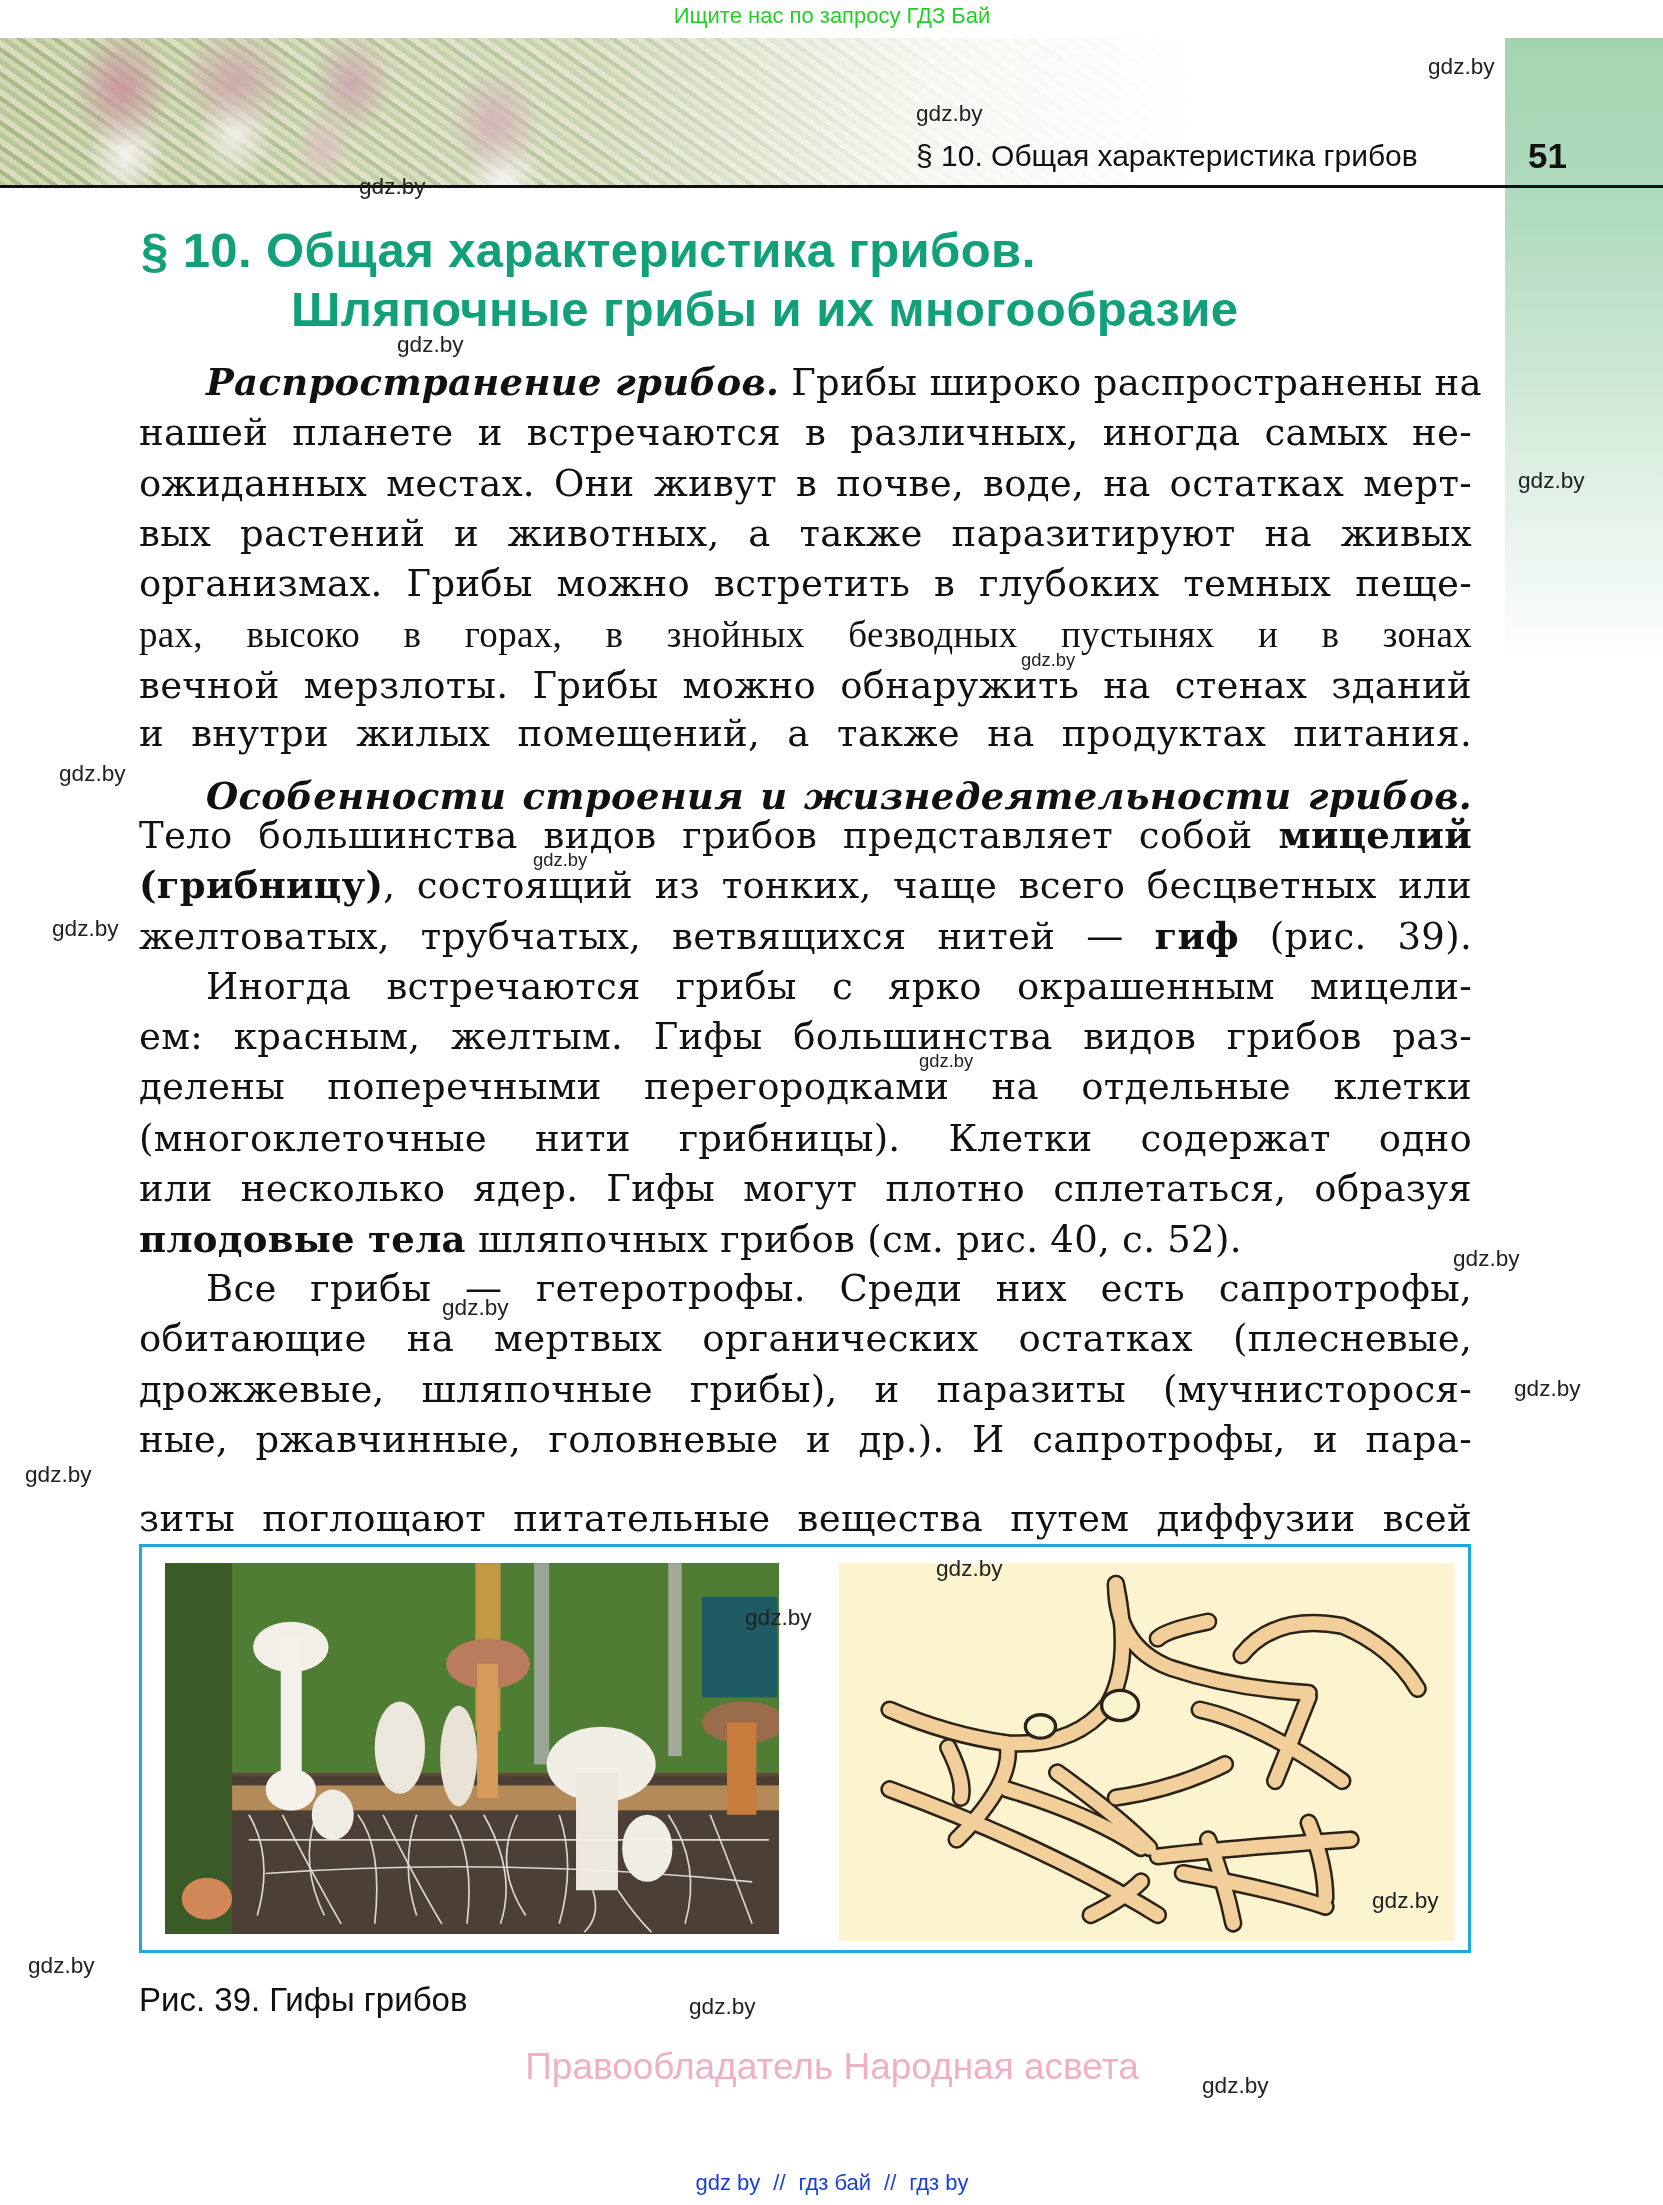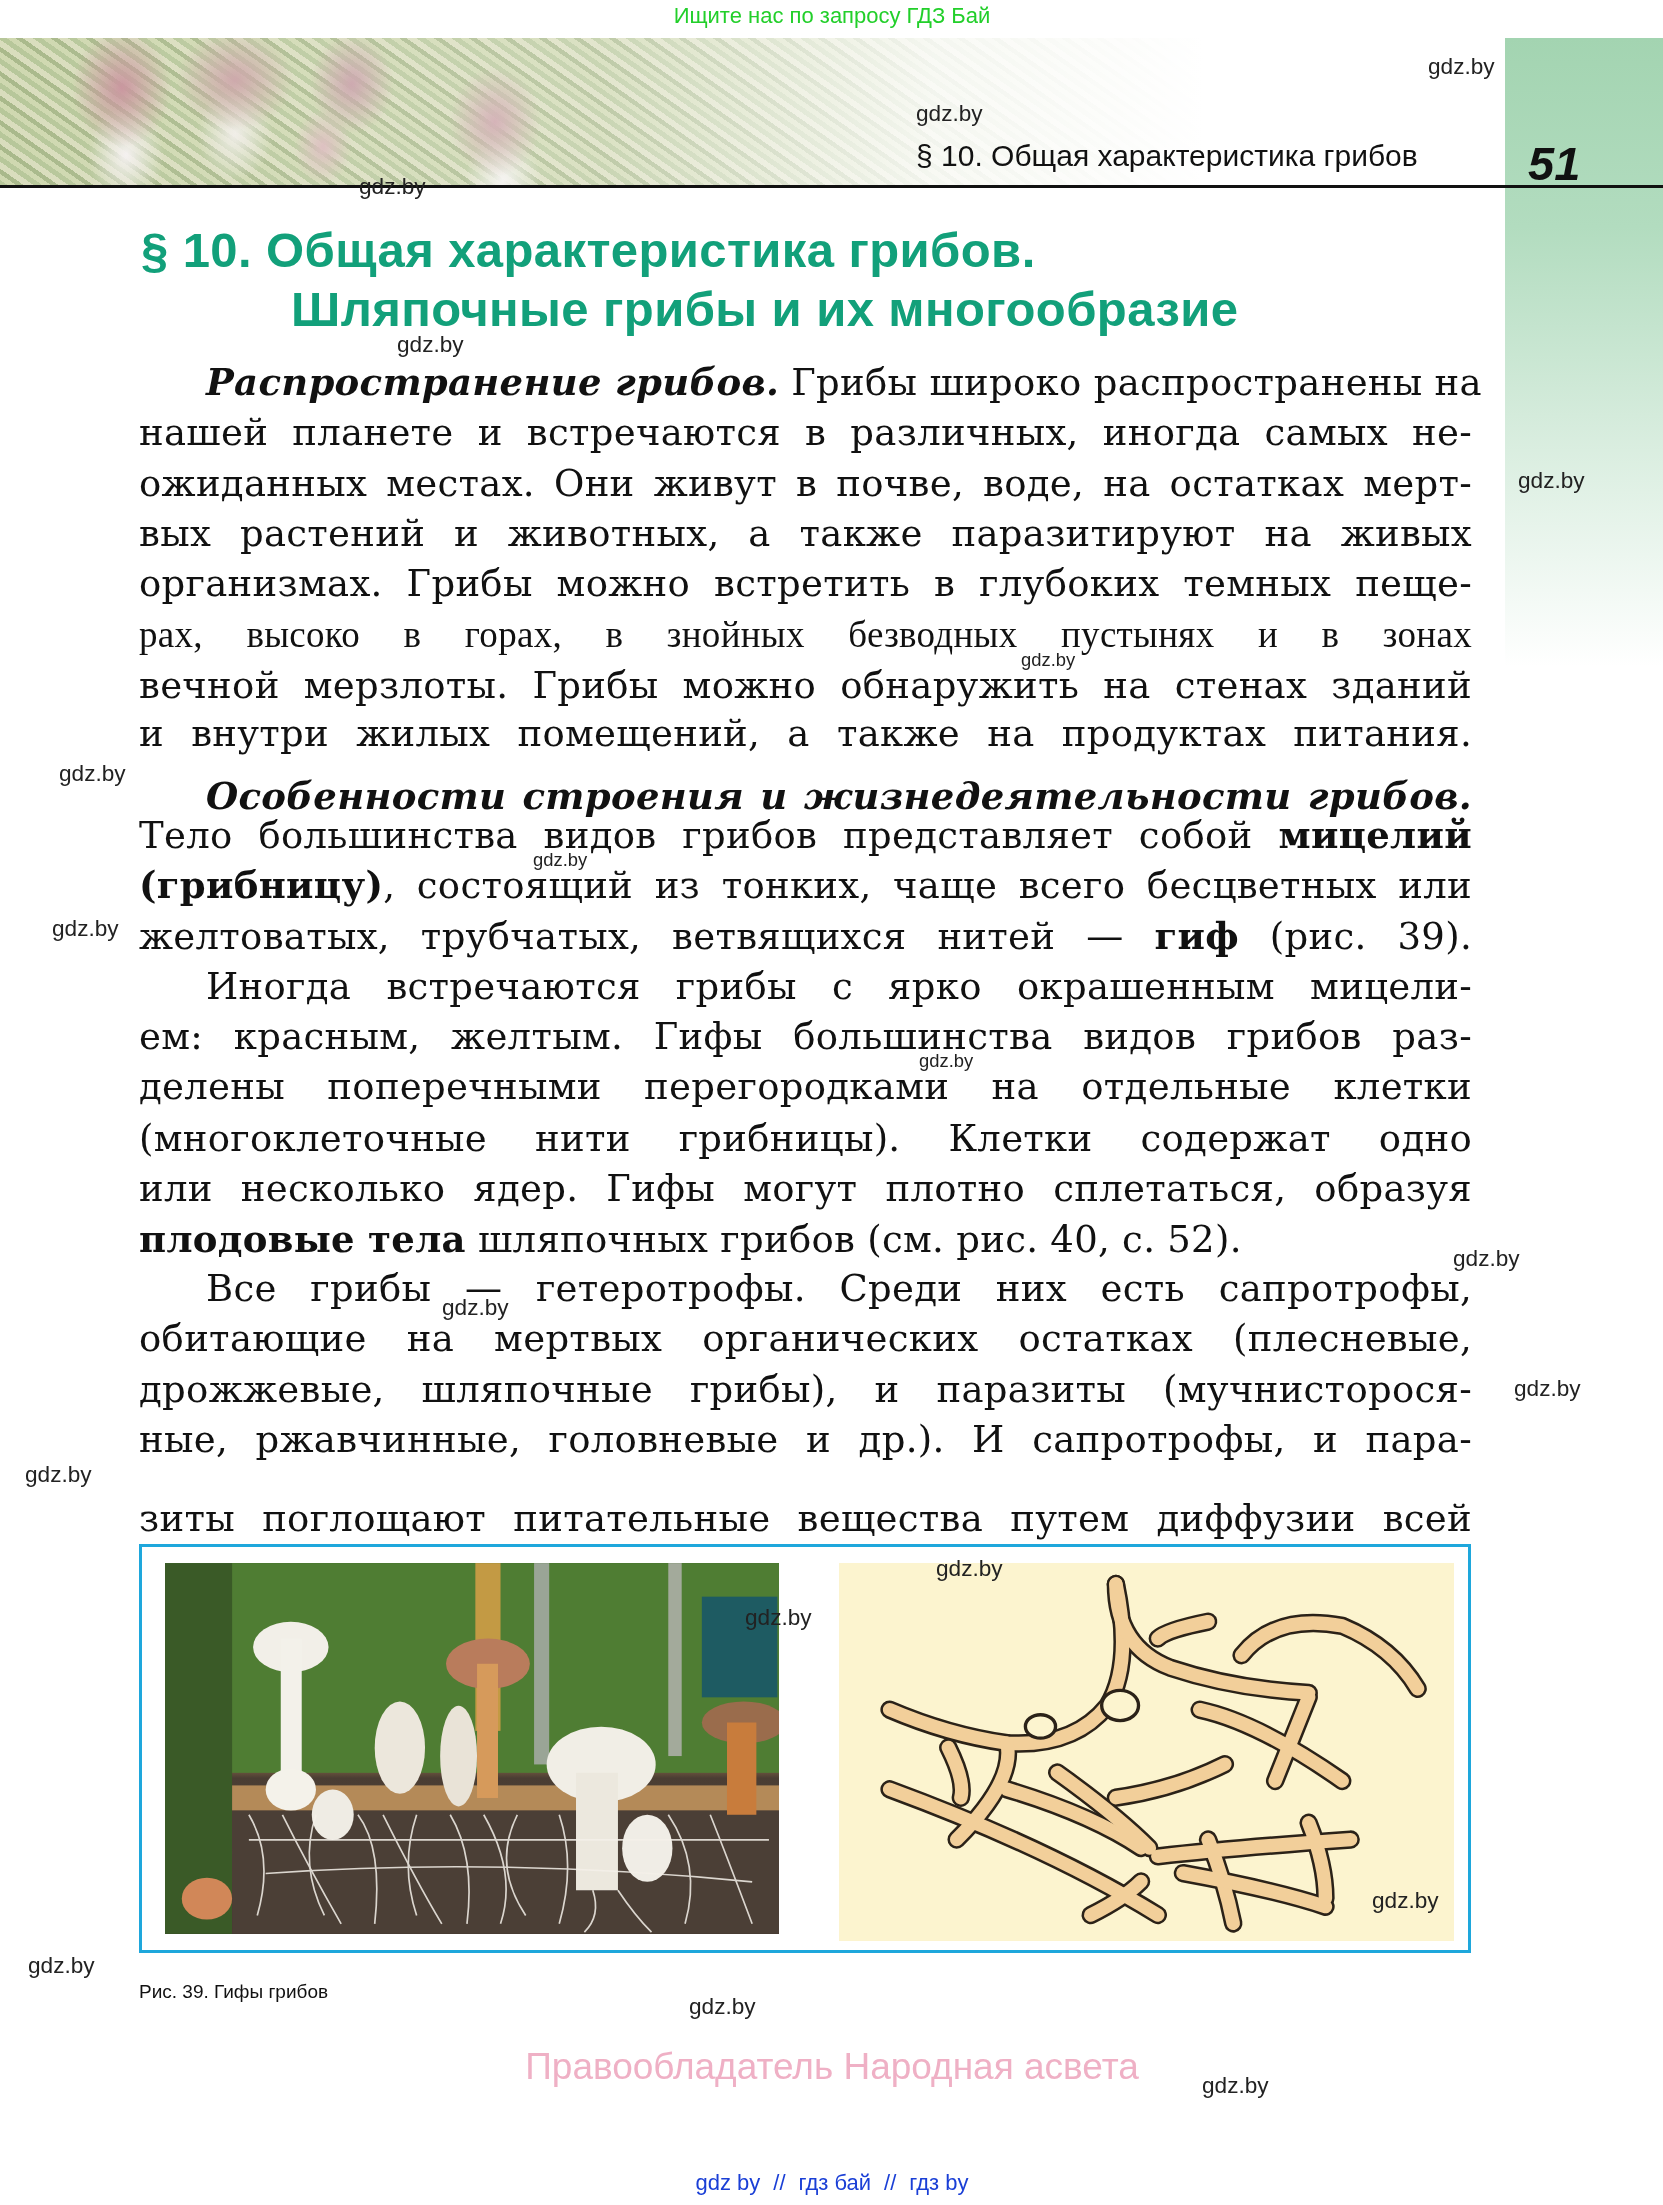--- a/index.html
+++ b/index.html
@@ -33,21 +33,21 @@
       left: 1505px; top: 38px; width: 158px; height: 629px;
       background: linear-gradient(180deg, #a3d4b1 0%, #b2dcbf 30%, #d4ebdb 60%, #ffffff 100%);
     }
     .header-line-over { left: 1505px; top: 185px; width: 158px; height: 2.5px; background: #111; }
     .running-head {
       left: 916px; top: 139px; font-family: "Liberation Sans", sans-serif;
       font-size: 30px; color: #111; white-space: nowrap;
     }
     .page-num {
       left: 1528px; top: 136px; font-family: "Liberation Sans", sans-serif;
-      font-size: 47px; font-weight: bold; color: #111; font-style: italic;
+      font-size: 35px; font-weight: bold; color: #111;
     }
     .title {
       font-family: "Liberation Sans", sans-serif; font-weight: bold;
       font-size: 49px; color: #12a07a; white-space: nowrap; letter-spacing: 0.4px;
     }
     .line {
       position: absolute; left: 139px; width: 1333px; height: 50px;
       font-size: 37px; line-height: 50px; white-space: nowrap;
       text-align: justify; text-align-last: justify; letter-spacing: 0.3px;
     }
@@ -65,21 +65,21 @@
       border: 3.4px solid #1ea7dc; box-sizing: border-box; background: #fff;
     }
     .photo {
       left: 165px; top: 1563px; width: 614px; height: 371px; overflow: hidden;
       background: linear-gradient(180deg, #3f6b2c 0%, #5f8a3a 25%, #6c8f3b 45%, #b38a55 52%, #4a3d33 58%, #5a4b40 78%, #3b2e24 100%);
     }
     .illustration {
       left: 839px; top: 1563px; width: 615px; height: 378px; background: #fcf4cf; overflow: hidden;
     }
     .caption {
-      left: 139px; top: 1981px; font-family: "Liberation Sans", sans-serif; font-size: 19px; color: #111;
+      left: 139px; top: 1981px; font-family: "Liberation Sans", sans-serif; font-size: 33px; color: #111;
     }
     .copyright {
       left: 0; width: 1664px; top: 2046px; text-align: center;
       font-family: "Liberation Sans", sans-serif; font-size: 37px; color: #efb0c5;
     }
     .footer-links {
       left: 0; width: 1664px; top: 2170px; text-align: center;
       font-family: "Liberation Sans", sans-serif; font-size: 22px; color: #1a3fd6;
     }
     .footer-links span { margin: 0 3.4px; }

